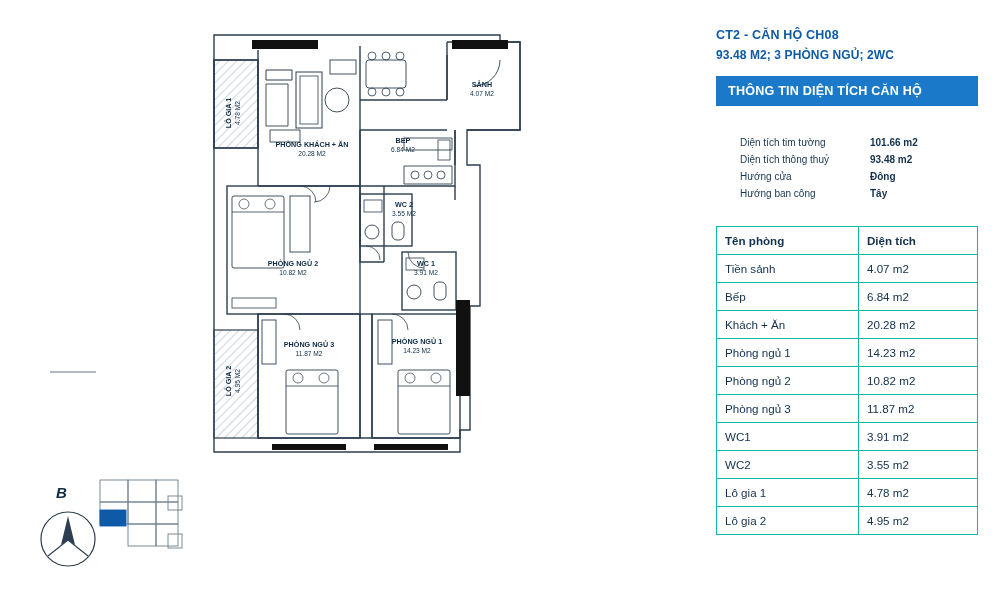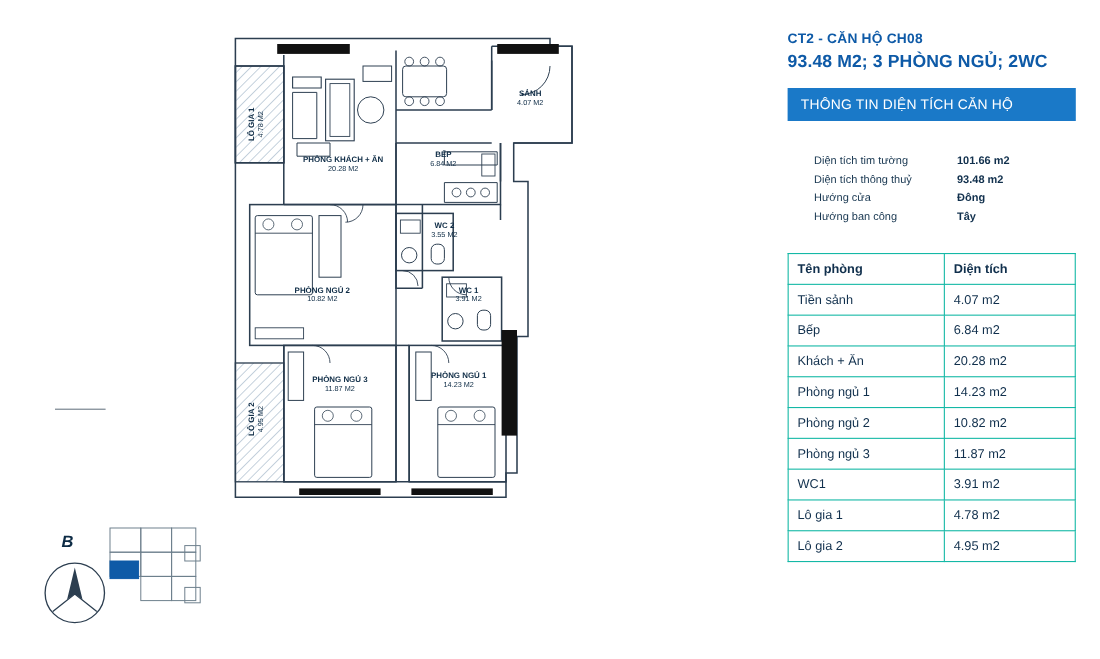--- a/index.html
+++ b/index.html
@@ -29,32 +29,32 @@
     width: 262px;
   }
   .panel-title {
     font-size: 12.5px;
     font-weight: bold;
     color: #0e5aa7;
     letter-spacing: 0.2px;
     margin-bottom: 6px;
   }
   .panel-subtitle {
-    font-size: 16px;
+    font-size: 12px;
     font-weight: bold;
     color: #0e5aa7;
     letter-spacing: 0.1px;
     margin-bottom: 14px;
     white-space: nowrap;
   }
   .panel-banner {
     background: #1a79c8;
     color: #ffffff;
     font-size: 12.6px;
-    font-weight: normal;
+    font-weight: bold;
     padding: 8px 12px 8px 12px;
     letter-spacing: 0.2px;
   }
   .summary {
     margin-top: 28px;
     margin-left: 24px;
     font-size: 10px;
     color: #11304d;
   }
   .summary-row {
@@ -385,20 +385,24 @@
         </tr>
         <tr>
           <td class="room">Phòng ngủ 3</td>
           <td>11.87 m2</td>
         </tr>
         <tr>
           <td class="room">WC1</td>
           <td>3.91 m2</td>
         </tr>
         <tr>
+          <td class="room">WC2</td>
+          <td>3.55 m2</td>
+        </tr>
+        <tr>
           <td class="room">Lô gia 1</td>
           <td>4.78 m2</td>
         </tr>
         <tr>
           <td class="room">Lô gia 2</td>
           <td>4.95 m2</td>
         </tr>
       </tbody>
     </table>
   </div>

